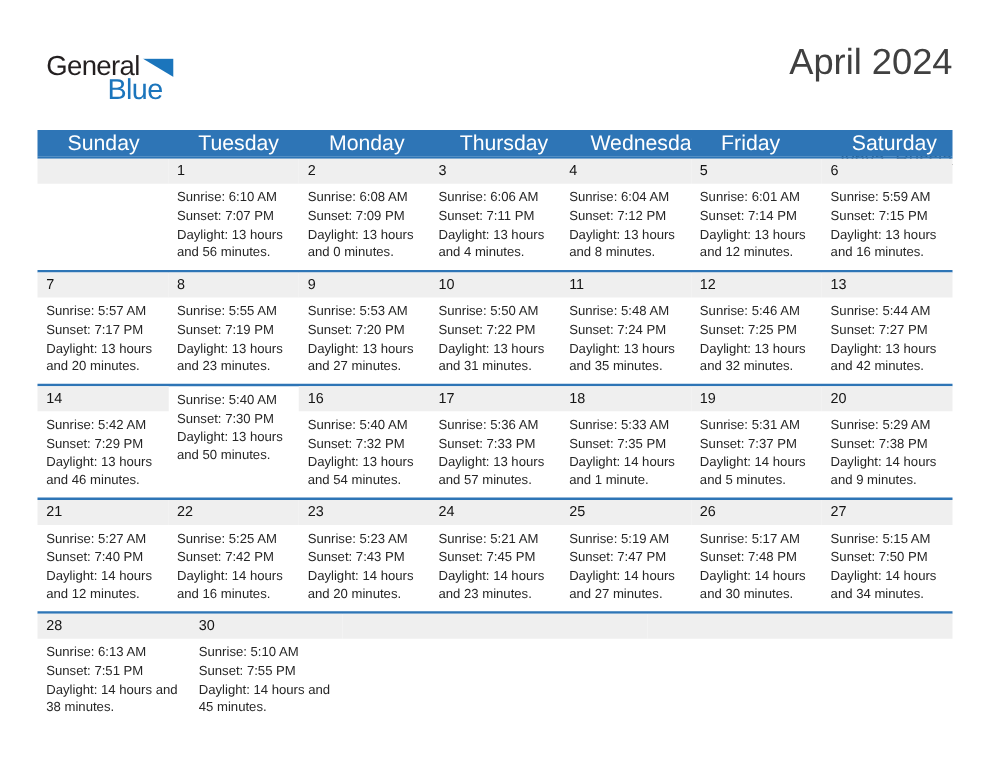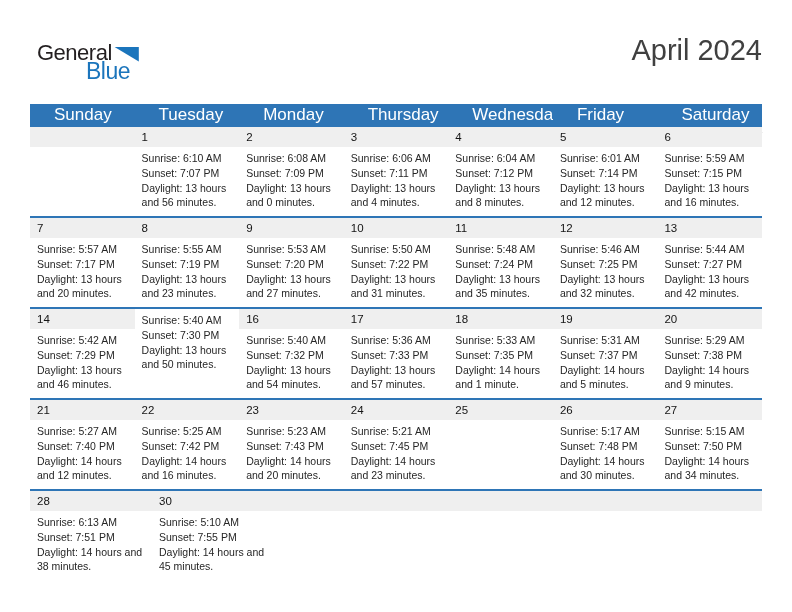--- a/index.html
+++ b/index.html
@@ -261,20 +261,25 @@
         <div class="day-cell">
           <div class="day-num">24</div>
           <div class="day-body">
             <div class="day-line">Sunrise: 5:21 AM</div>
             <div class="day-line">Sunset: 7:45 PM</div>
             <div class="day-line">Daylight: 14 hours and 23 minutes.</div>
           </div>
         </div>
         <div class="day-cell">
           <div class="day-num">25</div>
+          <div class="day-body">
+            <div class="day-line">Sunrise: 5:19 AM</div>
+            <div class="day-line">Sunset: 7:47 PM</div>
+            <div class="day-line">Daylight: 14 hours and 27 minutes.</div>
+          </div>
         </div>
         <div class="day-cell">
           <div class="day-num">26</div>
           <div class="day-body">
             <div class="day-line">Sunrise: 5:17 AM</div>
             <div class="day-line">Sunset: 7:48 PM</div>
             <div class="day-line">Daylight: 14 hours and 30 minutes.</div>
           </div>
         </div>
         <div class="day-cell">

